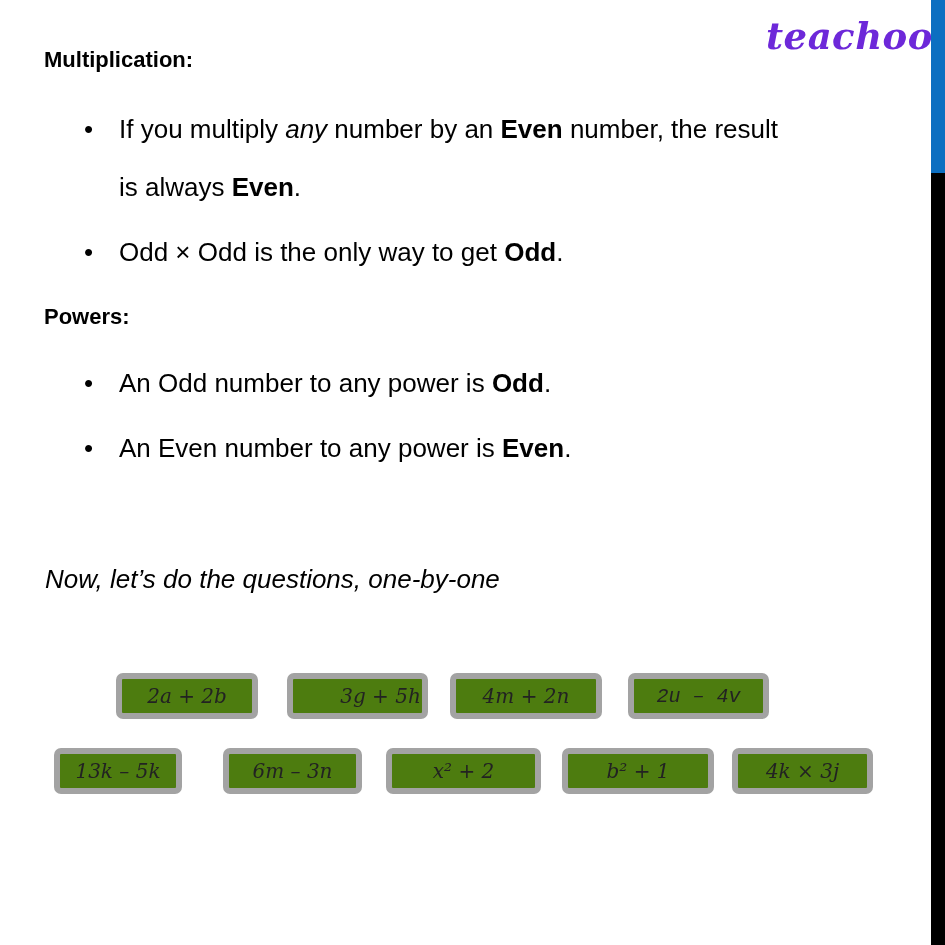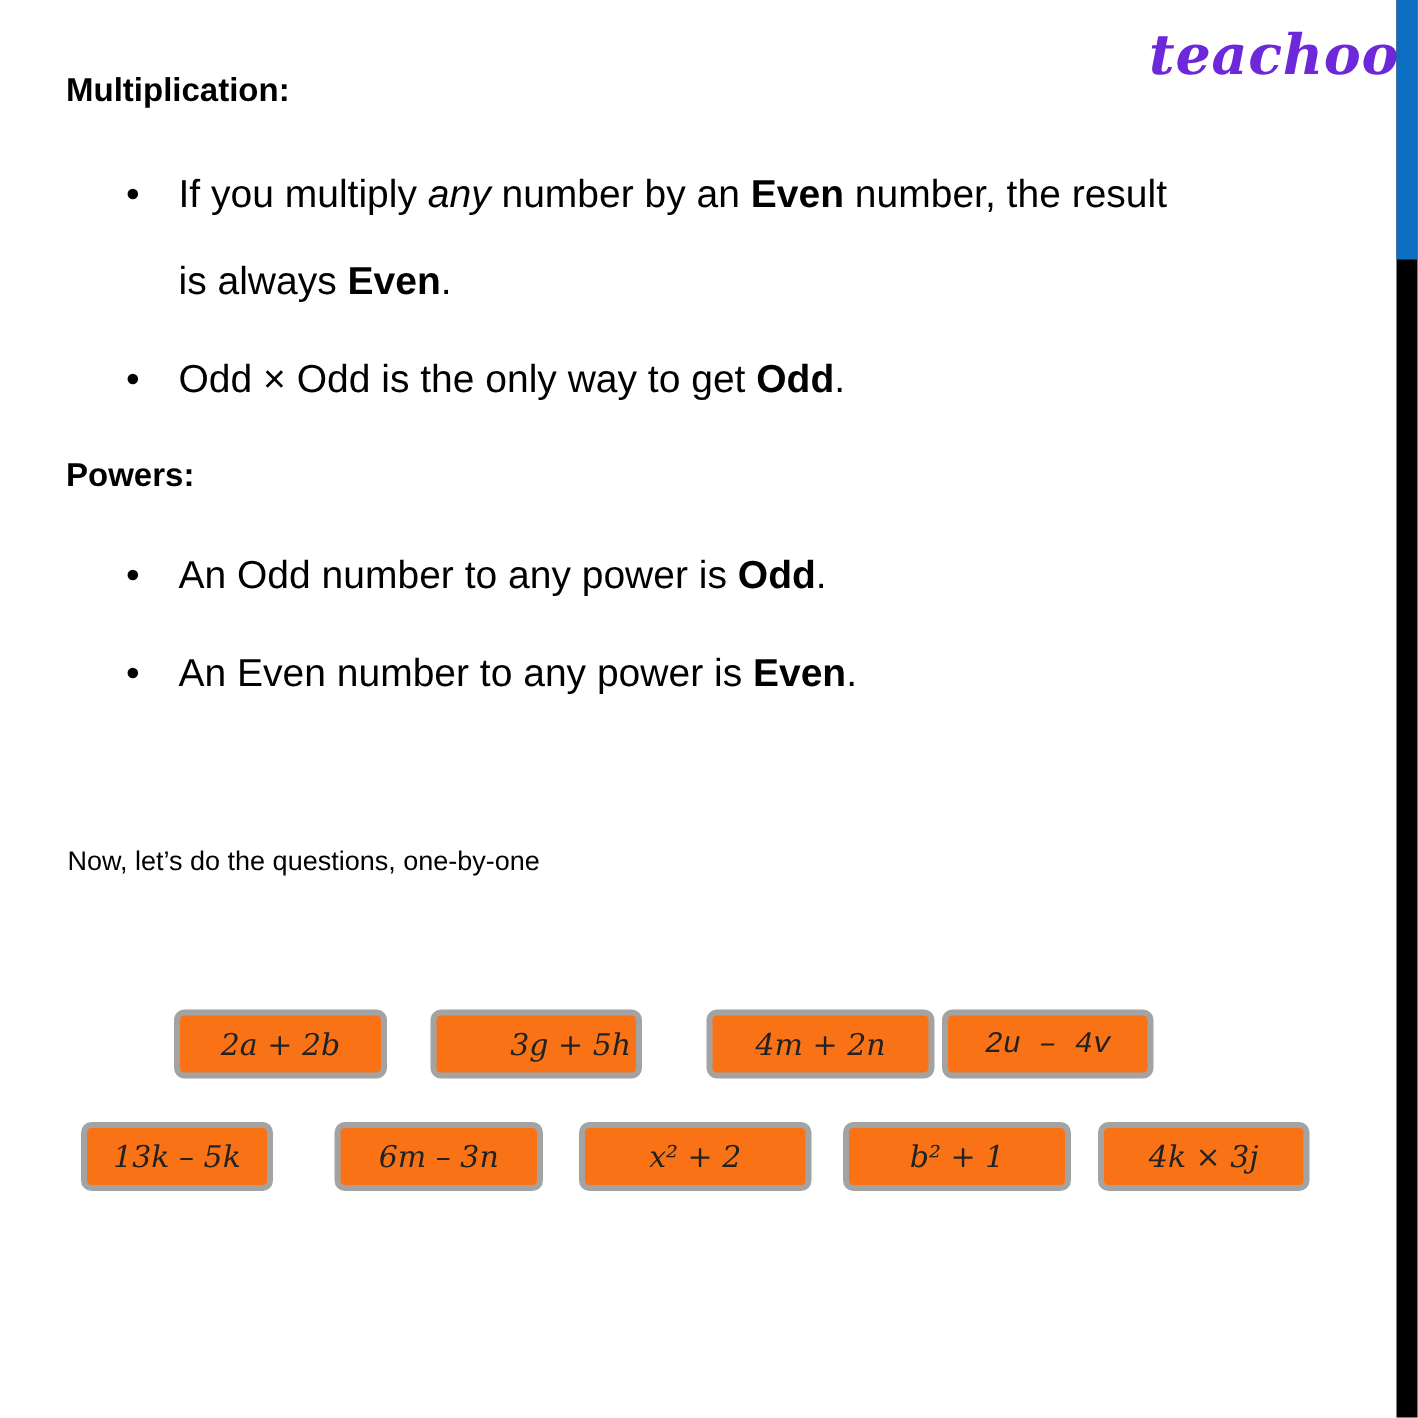--- a/index.html
+++ b/index.html
@@ -7,25 +7,25 @@
          font-family:"Liberation Sans", "DejaVu Sans", sans-serif; color:#000; }
   .logo { position:absolute; left:766px; top:14px; font-family:"DejaVu Serif", serif;
           font-style:italic; font-weight:bold; font-size:37px; letter-spacing:0.5px; color:#6d28d9; }
   .side-bar { position:absolute; left:931px; top:0; width:14px; height:945px; background:#000; }
   .side-bar .blue { position:absolute; left:0; top:0; width:14px; height:173px; background:#0c6fc1; }
   .heading { position:absolute; left:44px; font-size:22px; font-weight:bold; }
   .bullet-line { position:absolute; left:84px; font-size:26px; }
   .bullet-line .dot { position:absolute; left:0; top:0; }
   .bullet-line .txt { position:absolute; left:35px; top:0; white-space:nowrap; }
   .cont-line { position:absolute; left:119px; font-size:26px; white-space:nowrap; }
-  .plain { position:absolute; left:45px; font-size:18px; white-space:nowrap; }
+  .plain { position:absolute; left:45px; font-size:26px; white-space:nowrap;font-style:italic; }
   b { font-weight:bold; }
   i { font-style:italic; }
-  .chip { position:absolute; height:46px; box-sizing:border-box; border:4px solid #a3a3a3;
-          border-radius:7px; background:#f97316; display:flex; align-items:center; justify-content:center;
+  .chip { position:absolute; height:46px; box-sizing:border-box; border:6px solid #a3a3a3;
+          border-radius:7px; background:#4d7c0f; display:flex; align-items:center; justify-content:center;
           font-family:"DejaVu Serif", "Liberation Serif", serif; font-size:20px; color:#222; cursor:pointer; }
   .chip .v { font-style:italic; }
 </style>
 </head>
 <body>
 
 <div class="logo">teachoo</div>
 
 <div class="side-bar">
   <div class="blue"></div>
@@ -57,21 +57,21 @@
 </div>
 
 <div class="plain" style="top:564px;">Now, let’s do the questions, one-by-one</div>
 
 <div class="chip" style="left:116px; top:673px; width:142px;">
     <span class="v">2a + 2b</span>
   </div>
 <div class="chip" style="left:287px; top:673px; width:141px;padding-left:46px;">
     <span class="v">3g + 5h</span>
   </div>
-<div class="chip" style="left:471px; top:673px; width:152px;">
+<div class="chip" style="left:450px; top:673px; width:152px;">
     <span class="v">4m + 2n</span>
   </div>
 <div class="chip" style="left:628px; top:673px; width:141px;font-family:Liberation Mono, monospace;">
     <span class="v">2u – 4v</span>
   </div>
 
 <div class="chip" style="left:54px; top:748px; width:128px;">
     <span class="v">13k – 5k</span>
   </div>
 <div class="chip" style="left:223px; top:748px; width:139px;">

